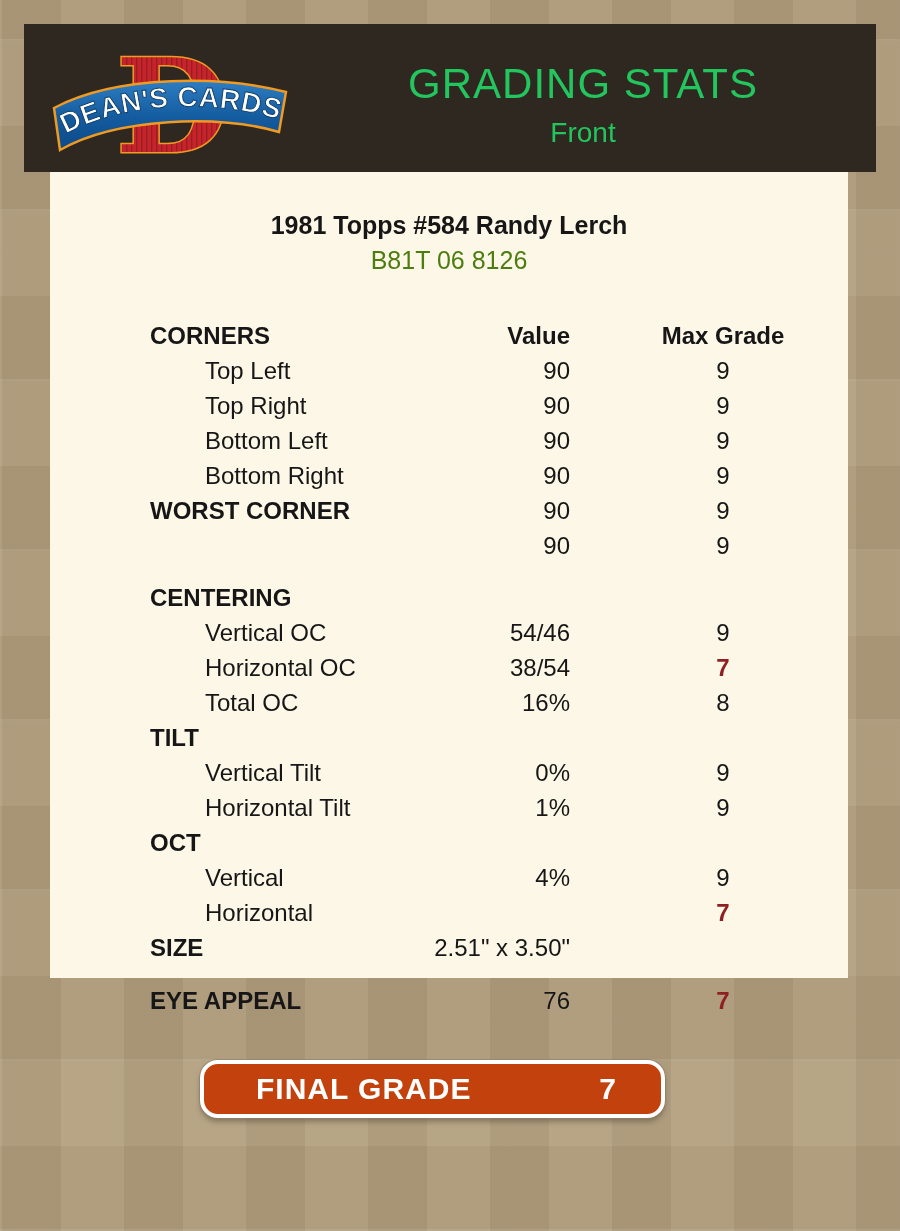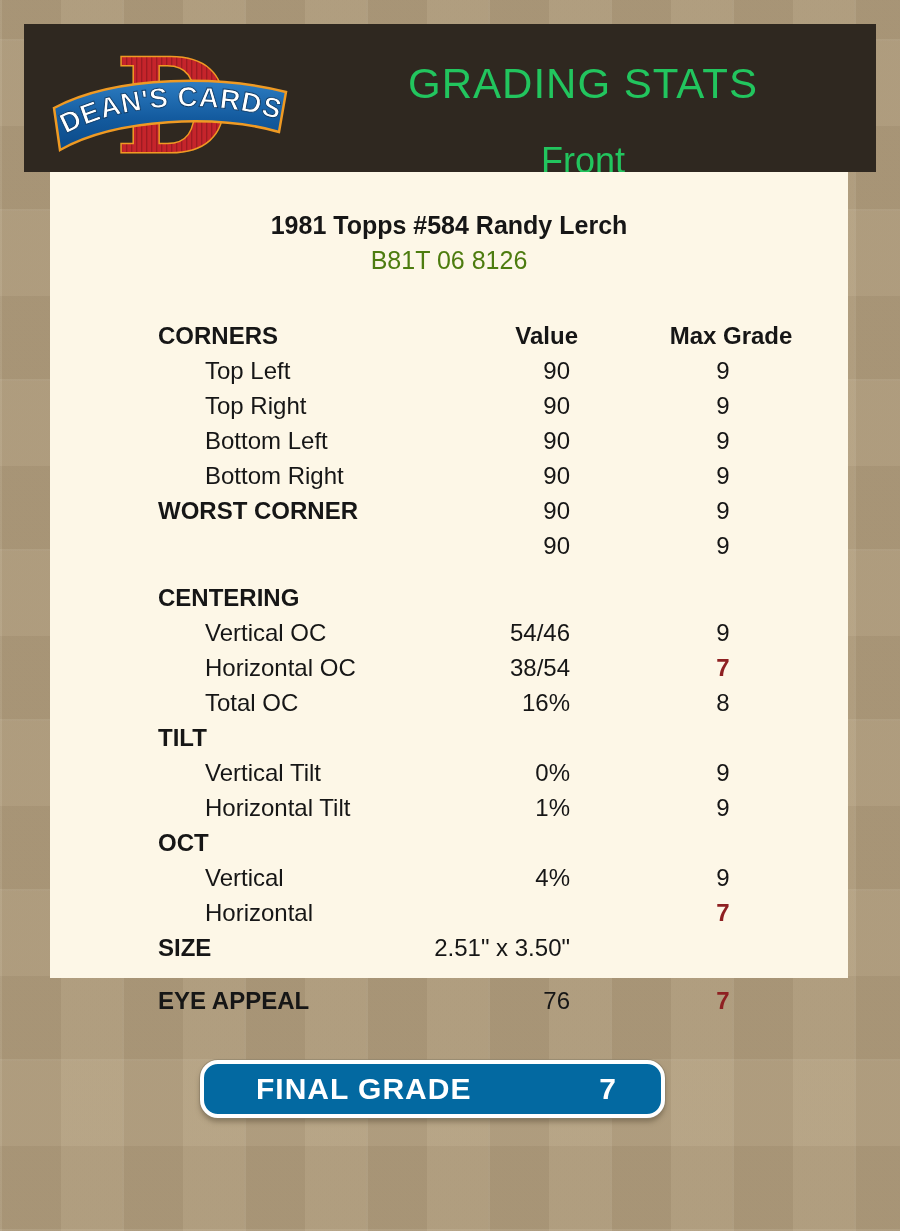--- a/index.html
+++ b/index.html
@@ -13,42 +13,42 @@
       repeating-linear-gradient(90deg, rgba(96,78,52,0.07) 0 61px, rgba(200,185,155,0.12) 61px 122px),
       repeating-linear-gradient(0deg, rgba(96,78,52,0.05) 0 85px, rgba(214,200,172,0.10) 85px 170px);
   }
   .band{
     position:absolute;left:24px;top:24px;width:852px;height:148px;
     background:#2f2820;
   }
   .logo{position:absolute;left:24px;top:10px;width:244px;height:134px;}
   .titles{position:absolute;left:266px;top:34px;width:586px;text-align:center;color:#22c55e;}
   .titles .t1{font-size:42px;line-height:52px;letter-spacing:1px;}
-  .titles .t2{font-size:36px;line-height:46px;margin-top:28px;}
+  .titles .t2{font-size:28px;line-height:46px;}
   .panel{
     position:absolute;left:50px;top:172px;width:798px;height:806px;
     background:#fdf7e7;
   }
   .cardtitle{position:absolute;top:36px;left:0;width:100%;text-align:center;
     font-size:25px;line-height:35px;font-weight:700;color:#161616;}
   .cardserial{position:absolute;top:71px;left:0;width:100%;text-align:center;
     font-size:25px;line-height:35px;color:#4d7c0f;}
   .stats{position:absolute;top:146px;left:0;width:100%;color:#161616;}
   .trow{position:relative;height:35px;font-size:24px;}
   .c-label{position:absolute;left:100px;top:0;line-height:35px;white-space:nowrap;}
   .c-label.indent{left:155px;}
   .c-value{position:absolute;left:300px;top:0;width:220px;line-height:35px;
     text-align:right;white-space:nowrap;}
   .c-max{position:absolute;left:570px;top:0;width:206px;line-height:35px;
     text-align:center;white-space:nowrap;}
-  .bold{font-weight:700;margin-left:8px;}
+  .bold{font-weight:700;}
   .red{color:#8e2022;font-weight:700;}
   .final-grade{
     position:absolute;left:150px;top:888px;width:465px;height:58px;
-    background:#0369a1;border:4px solid #ffffff;border-radius:18px;
+    background:#c2410c;border:4px solid #ffffff;border-radius:18px;
     box-sizing:border-box;display:flex;align-items:center;
     padding-left:52px;padding-right:44px;justify-content:space-between;
     color:#ffffff;font-size:30px;font-weight:700;letter-spacing:1px;
     box-shadow:0 0 0 1px rgba(140,128,105,0.65), 0 4px 5px rgba(90,78,55,0.5);
     cursor:pointer;
   }
 </style>
 </head>
 <body>
 

